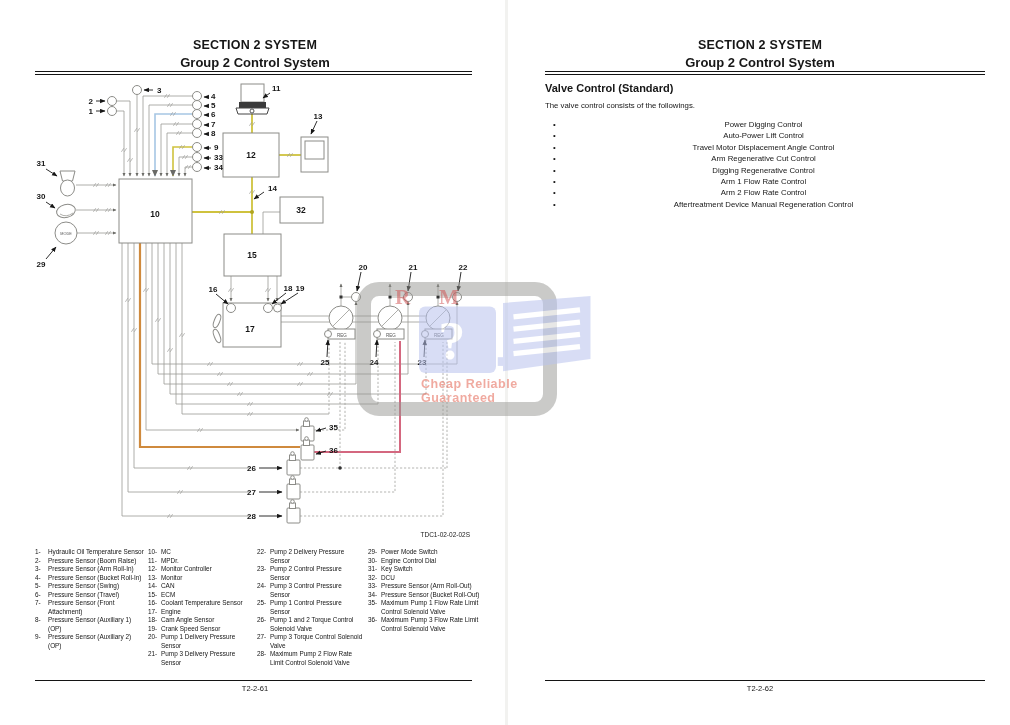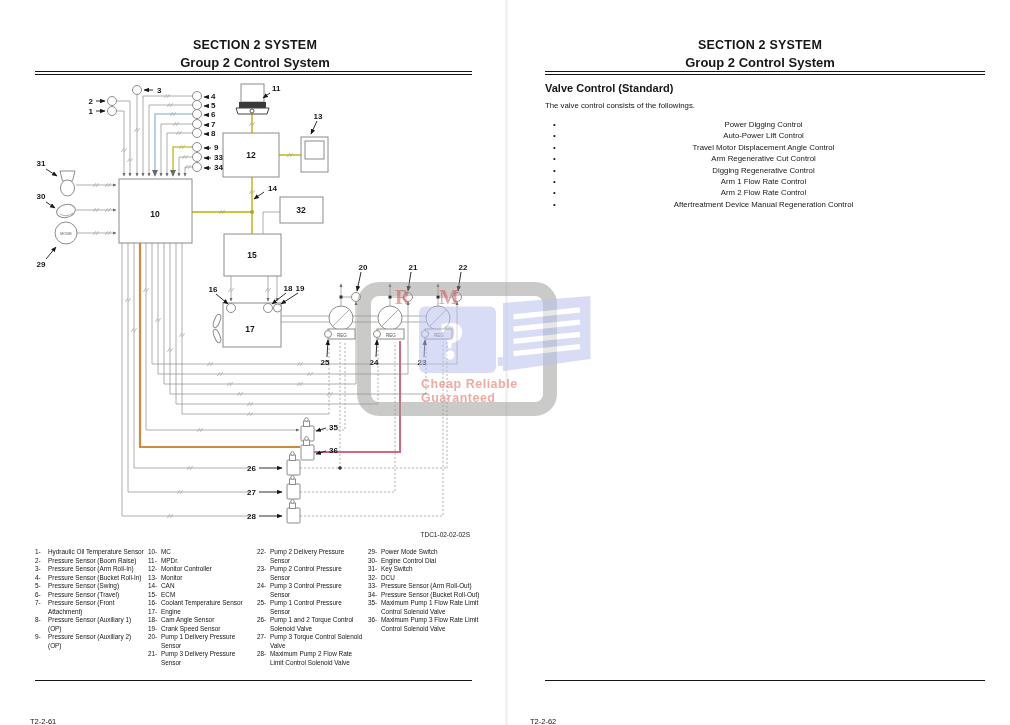--- a/index.html
+++ b/index.html
@@ -5,21 +5,21 @@
   html,body{margin:0;padding:0;}
   body{width:1010px;height:725px;background:#ffffff;position:relative;overflow:hidden;
        font-family:"Liberation Sans",sans-serif;color:#161616;}
   .abs{position:absolute;}
   .gutter{left:505px;top:0;width:3px;height:725px;background:#f2f2f0;}
   .pg-head{text-align:center;}
   .pg-title{font-size:12.5px;font-weight:bold;letter-spacing:.2px;}
   .pg-sub{font-size:13px;font-weight:bold;margin-top:3px;}
   .dbl-rule{height:2px;border-top:1.8px solid #141414;border-bottom:.9px solid #141414;}
   .foot-rule{border-top:1.5px solid #141414;height:0;}
-  .pg-num{font-size:7.5px;text-align:left;margin-top:33px;}
+  .pg-num{font-size:7.5px;text-align:center;}
   
   .leg-col{font-size:6.4px;line-height:1.33;color:#141414;}
   .li{display:flex;}
   .ln{width:13px;flex:none;}
   .lt{flex:1;}
   
   .sec-head{font-size:11px;font-weight:bold;text-align:center;}
   .body-txt{font-size:7.8px;}
   .blist{list-style:none;margin:0;padding:0;font-size:7.8px;}
   .blist li{line-height:11.4px;padding-left:17px;position:relative;}

